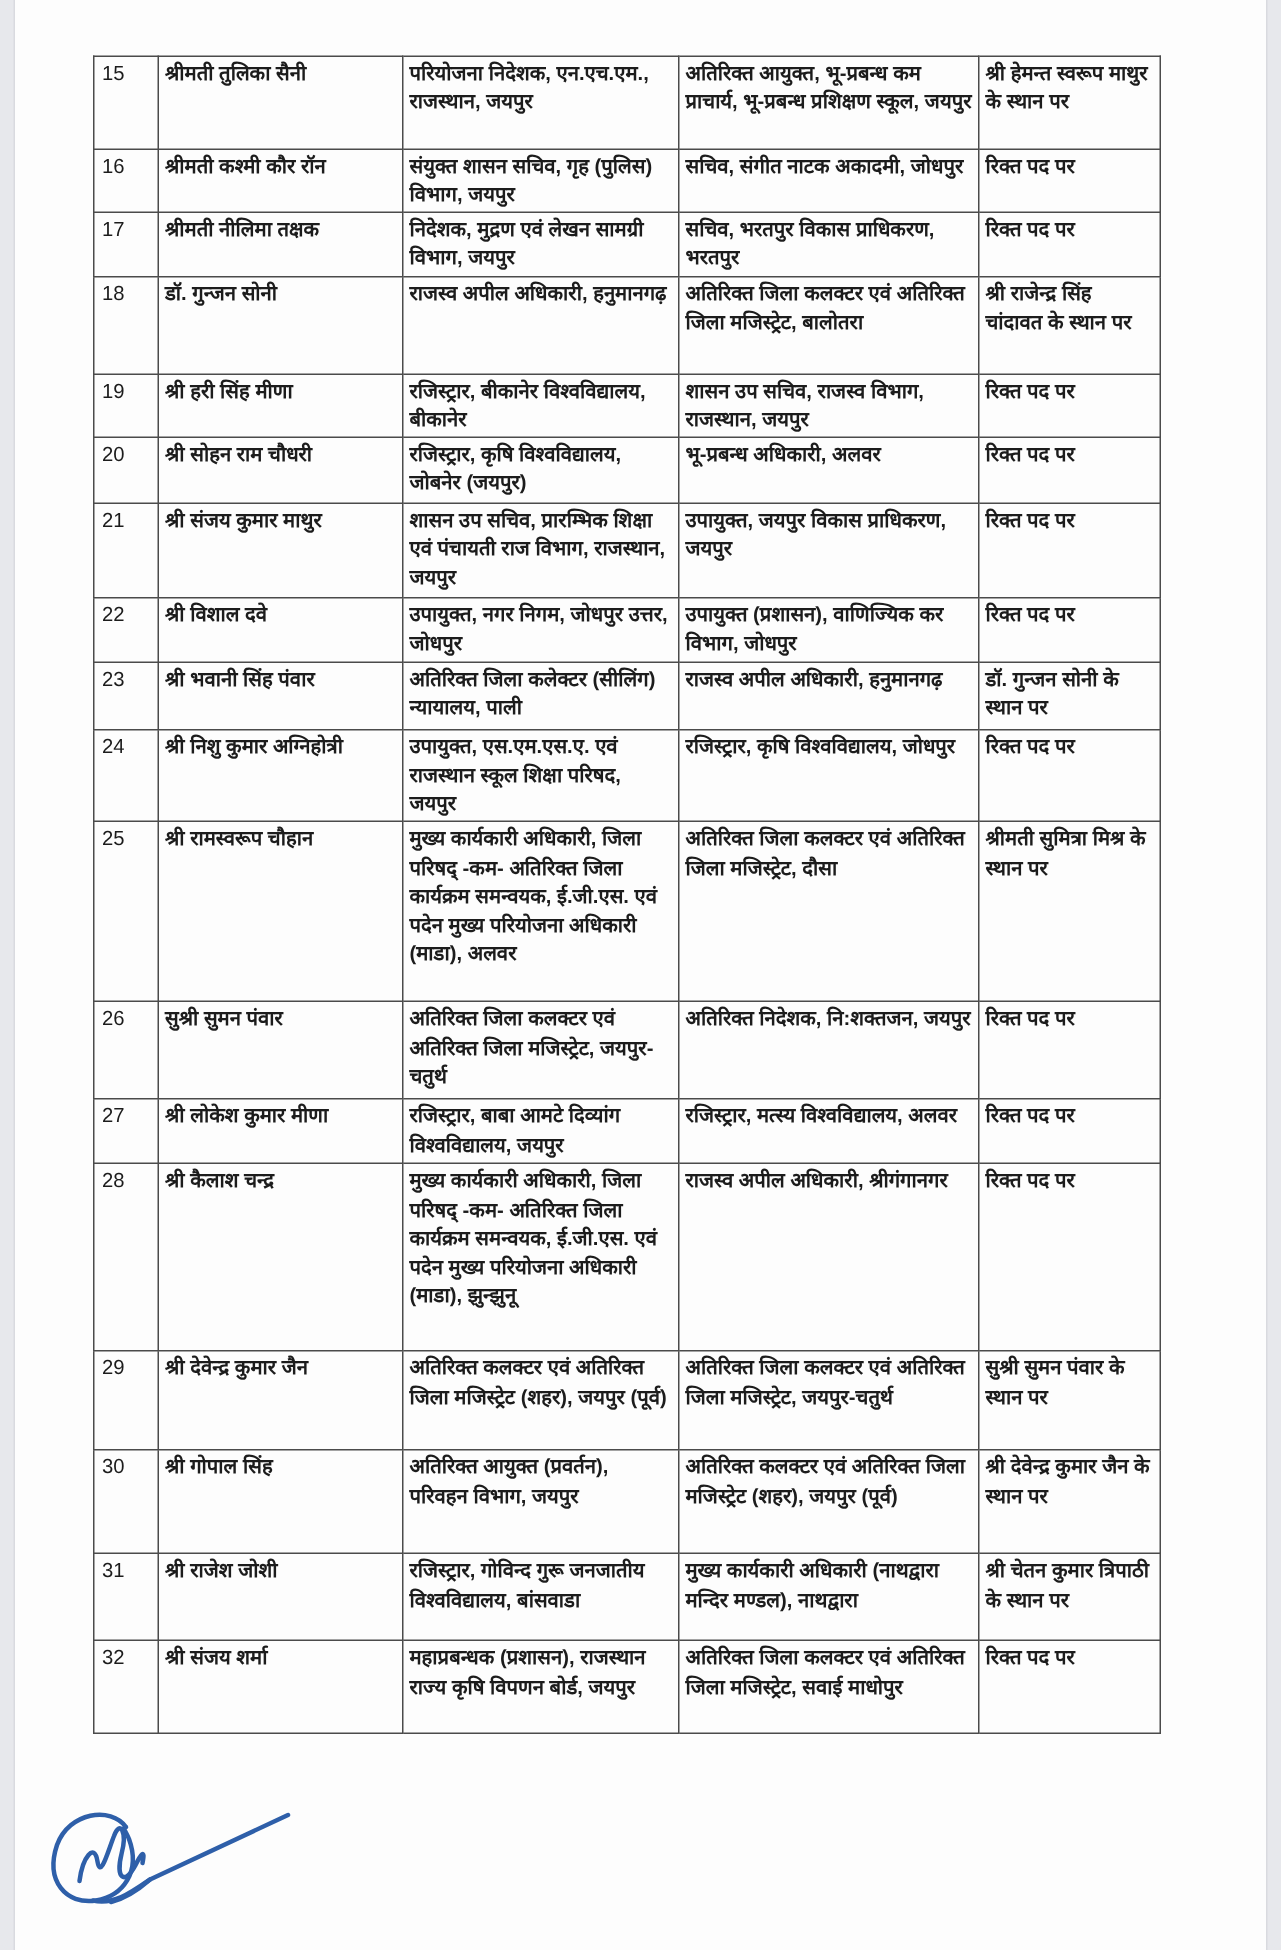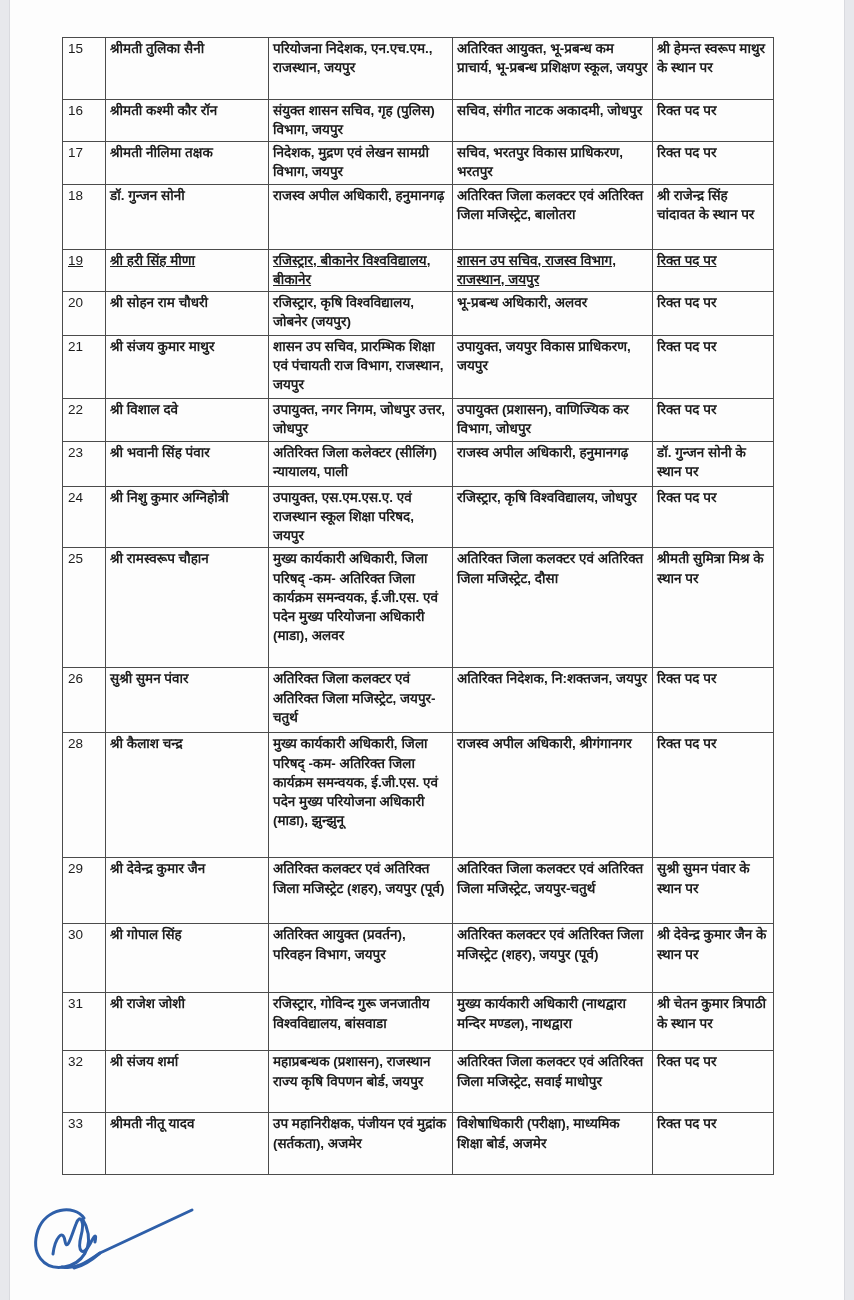--- a/index.html
+++ b/index.html
@@ -92,21 +92,21 @@
           <td>सचिव, भरतपुर विकास प्राधिकरण, भरतपुर</td>
           <td>रिक्त पद पर</td>
         </tr>
         <tr style="height: 65px;">
           <td class="sno">18</td>
           <td>डॉ. गुन्जन सोनी</td>
           <td>राजस्व अपील अधिकारी, हनुमानगढ़</td>
           <td>अतिरिक्त जिला कलक्टर एवं अतिरिक्त जिला मजिस्ट्रेट, बालोतरा</td>
           <td>श्री राजेन्द्र सिंह चांदावत के स्थान पर</td>
         </tr>
-        <tr style="height: 39px; text-decoration: underline;">
+        <tr style="height: 39px;">
           <td class="sno">19</td>
           <td>श्री हरी सिंह मीणा</td>
           <td>रजिस्ट्रार, बीकानेर विश्वविद्यालय, बीकानेर</td>
           <td>शासन उप सचिव, राजस्व विभाग, राजस्थान, जयपुर</td>
           <td>रिक्त पद पर</td>
         </tr>
         <tr style="height: 44px; margin-left: 25px;">
           <td class="sno">20</td>
           <td>श्री सोहन राम चौधरी</td>
           <td>रजिस्ट्रार, कृषि विश्वविद्यालय, जोबनेर (जयपुर)</td>
@@ -148,20 +148,27 @@
           <td>अतिरिक्त जिला कलक्टर एवं अतिरिक्त जिला मजिस्ट्रेट, दौसा</td>
           <td>श्रीमती सुमित्रा मिश्र के स्थान पर</td>
         </tr>
         <tr style="height: 65px;">
           <td class="sno">26</td>
           <td>सुश्री सुमन पंवार</td>
           <td>अतिरिक्त जिला कलक्टर एवं अतिरिक्त जिला मजिस्ट्रेट, जयपुर-चतुर्थ</td>
           <td>अतिरिक्त निदेशक, नि:शक्तजन, जयपुर</td>
           <td>रिक्त पद पर</td>
         </tr>
+        <tr style="height: 43px;">
+          <td class="sno">27</td>
+          <td>श्री लोकेश कुमार मीणा</td>
+          <td>रजिस्ट्रार, बाबा आमटे दिव्यांग विश्वविद्यालय, जयपुर</td>
+          <td>रजिस्ट्रार, मत्स्य विश्वविद्यालय, अलवर</td>
+          <td>रिक्त पद पर</td>
+        </tr>
         <tr style="height: 125px; margin-top: 13px;">
           <td class="sno">28</td>
           <td>श्री कैलाश चन्द्र</td>
           <td>मुख्य कार्यकारी अधिकारी, जिला परिषद् -कम- अतिरिक्त जिला कार्यक्रम समन्वयक, ई.जी.एस. एवं पदेन मुख्य परियोजना अधिकारी (माडा), झुन्झुनू</td>
           <td>राजस्व अपील अधिकारी, श्रीगंगानगर</td>
           <td>रिक्त पद पर</td>
         </tr>
         <tr style="height: 66px;">
           <td class="sno">29</td>
           <td>श्री देवेन्द्र कुमार जैन</td>
@@ -181,27 +188,20 @@
           <td>श्री राजेश जोशी</td>
           <td>रजिस्ट्रार, गोविन्द गुरू जनजातीय विश्वविद्यालय, बांसवाडा</td>
           <td>मुख्य कार्यकारी अधिकारी (नाथद्वारा मन्दिर मण्डल), नाथद्वारा</td>
           <td>श्री चेतन कुमार त्रिपाठी के स्थान पर</td>
         </tr>
         <tr style="height: 62px;">
           <td class="sno">32</td>
           <td>श्री संजय शर्मा</td>
           <td>महाप्रबन्धक (प्रशासन), राजस्थान राज्य कृषि विपणन बोर्ड, जयपुर</td>
           <td>अतिरिक्त जिला कलक्टर एवं अतिरिक्त जिला मजिस्ट्रेट, सवाई माधोपुर</td>
-          <td>रिक्त पद पर</td>
-        </tr>
-        <tr style="height: 62px;">
-          <td class="sno">33</td>
-          <td>श्रीमती नीतू यादव</td>
-          <td>उप महानिरीक्षक, पंजीयन एवं मुद्रांक (सर्तकता), अजमेर</td>
-          <td>विशेषाधिकारी (परीक्षा), माध्यमिक शिक्षा बोर्ड, अजमेर</td>
           <td>रिक्त पद पर</td>
         </tr>
       </tbody>
   </table>
 
   <div class="signature-wrap">
     <svg width="200" height="78" viewBox="0 0 200 78">
       <g fill="none" stroke="#2e5fa9" stroke-width="3" stroke-linecap="round" stroke-linejoin="round">
         <path d="M60,18 C50,4 22,8 14,30 C6,54 20,70 40,67 C58,64 70,48 62,26 C60,21 57,18 60,18"></path>
         <path d="M29,54 C31,38 39,28 41,41 C43,53 48,34 52,24 C56,13 61,21 57,36 C53,52 59,57 66,44 C70,36 73,32 71,42"></path>

